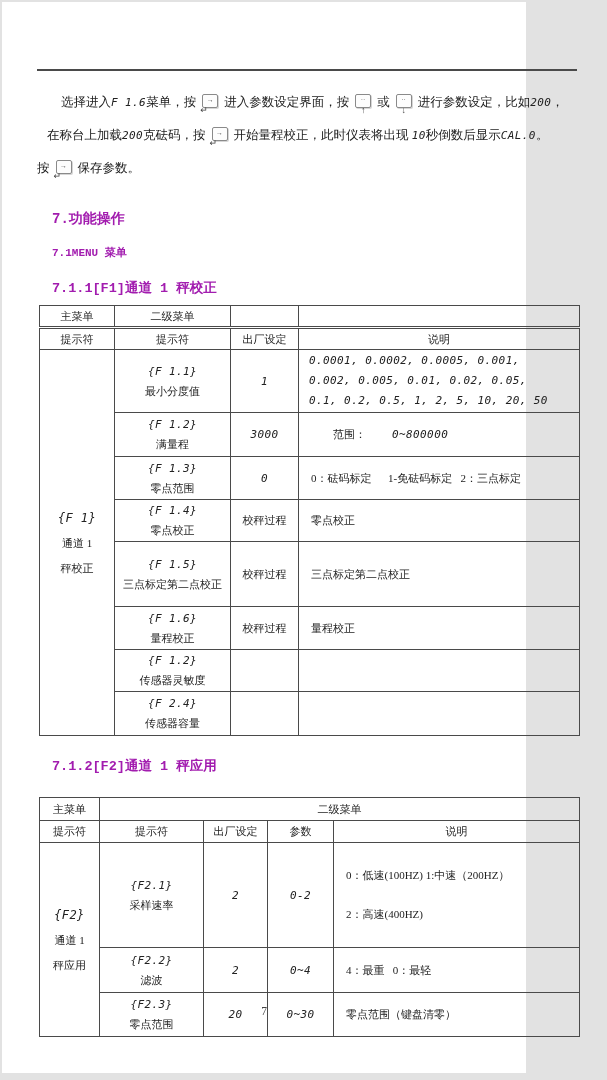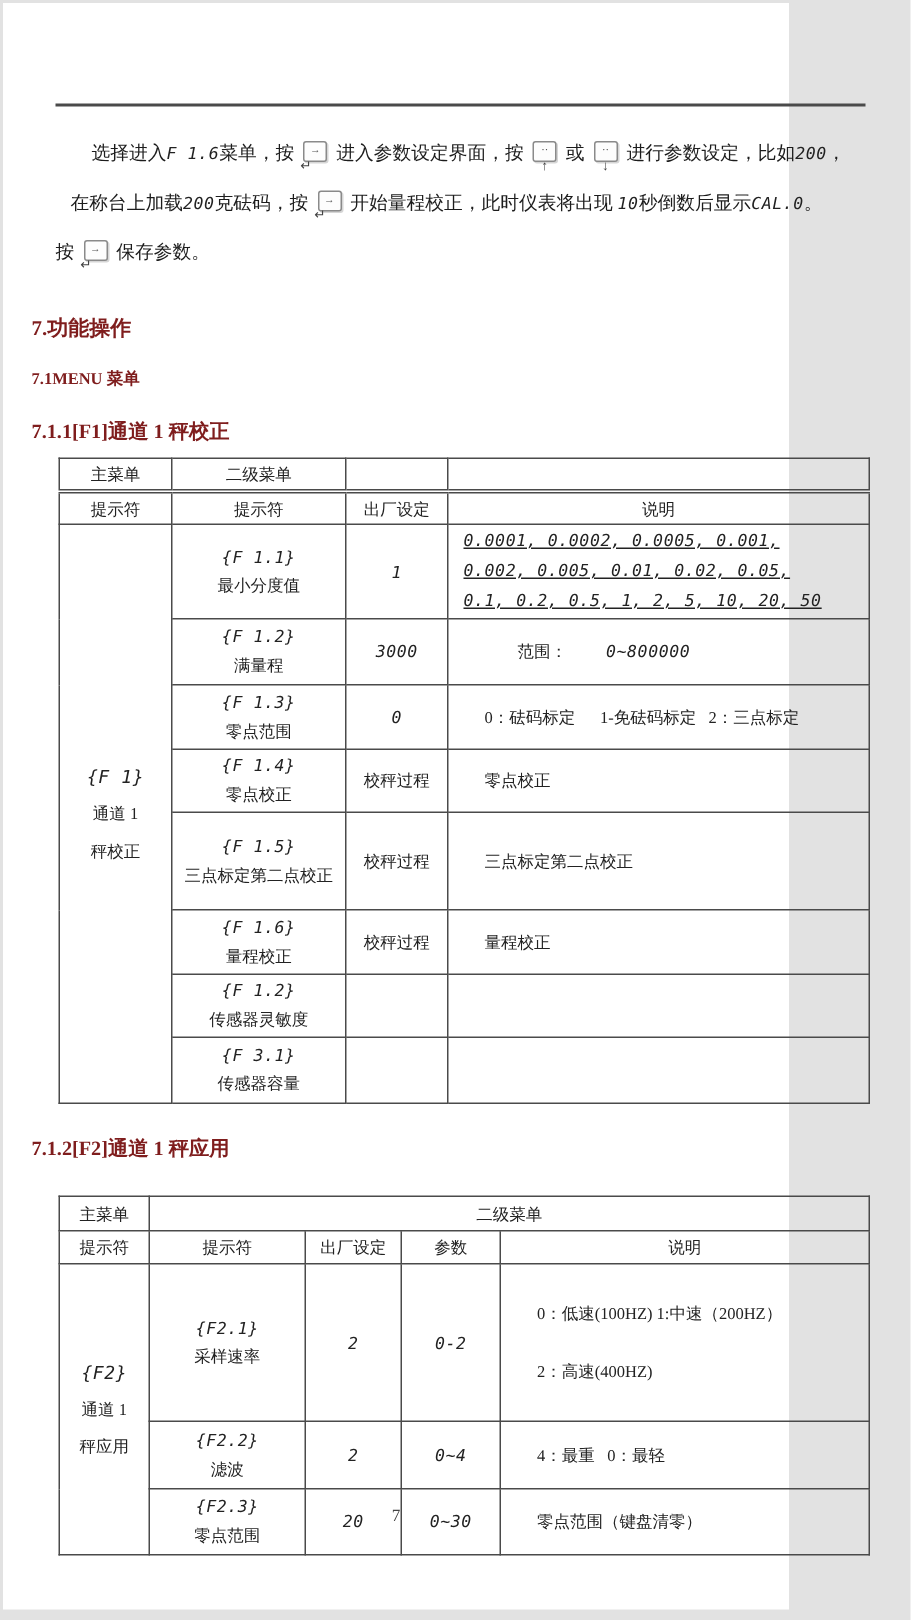--- a/index.html
+++ b/index.html
@@ -36,47 +36,47 @@
     position:absolute;left:0;top:0;width:100%;text-align:center;
     font-size:7px;line-height:11px;color:#555;font-style:normal;
   }
   .key .sub{
     position:absolute;top:10px;width:100%;text-align:center;
     font-size:9px;line-height:10px;color:#444;font-style:normal;
   }
   .key.enter .sub{text-align:left;left:-3px;}
   
   .hd{
-    position:absolute;left:19px;font-family:Liberation Serif, serif;
-    font-weight:bold;color:#7f1d1d;
+    position:absolute;left:50px;font-family:Liberation Mono, monospace;
+    font-weight:bold;color:#a21caf;
   }
   .hd1{top:208px;font-size:14px;}
   .hd2{top:243px;font-size:11px;}
   .hd3{top:277px;font-size:13.5px;}
   .hd4{top:755px;font-size:13.5px;}
   
   table{
     position:absolute;left:37px;border-collapse:collapse;table-layout:fixed;
     font-size:11px;color:#222;
   }
   .t1{top:303px;width:540px;}
   .t2{top:795px;width:540px;}
   td{
     border:1px solid var(--border,#4a4a4a);
     text-align:center;vertical-align:middle;padding:1px 6px;
     overflow:hidden;
   }
   .t1 tr.h1 td{border-bottom:3px double var(--border,#4a4a4a);}
-  td.left{text-align:left;padding-left:24px;white-space:pre-wrap;}
+  td.left{text-align:left;padding-left:12px;white-space:pre-wrap;}
   .code-line{line-height:20px;}
   .name-line{line-height:19px;}
   .main-cell .code-line{font-size:12px;line-height:26px;}
   .main-cell .name-line{line-height:25px;}
   .t1 td.namecell{padding:1px 6px;}
-  .dlist div{line-height:20px;text-align:left;padding-left:4px;text-decoration:underline;}
+  .dlist div{line-height:20px;text-align:left;padding-left:4px;}
   .gap-r{margin-right:26px;}
   
   .pageno{
     position:absolute;left:0;top:1003px;width:100%;text-align:center;
     font-size:11.5px;color:#444;
   }
 </style>
 </head>
 <body>
 
@@ -182,21 +182,21 @@
     <tr style="height:42px">
       <td class="namecell">
         <div class="code-line lcd">{F 1.2}</div>
         <div class="name-line">传感器灵敏度</div>
       </td>
       <td></td>
       <td class="left"></td>
     </tr>
     <tr style="height:44px">
       <td class="namecell">
-        <div class="code-line lcd">{F 3.1}</div>
+        <div class="code-line lcd">{F 2.4}</div>
         <div class="name-line">传感器容量</div>
       </td>
       <td></td>
       <td class="left"></td>
     </tr>
   </tbody>
     </table>
 
   <div class="hd hd4">7.1.2[F2]通道 1 秤应用</div>
 

